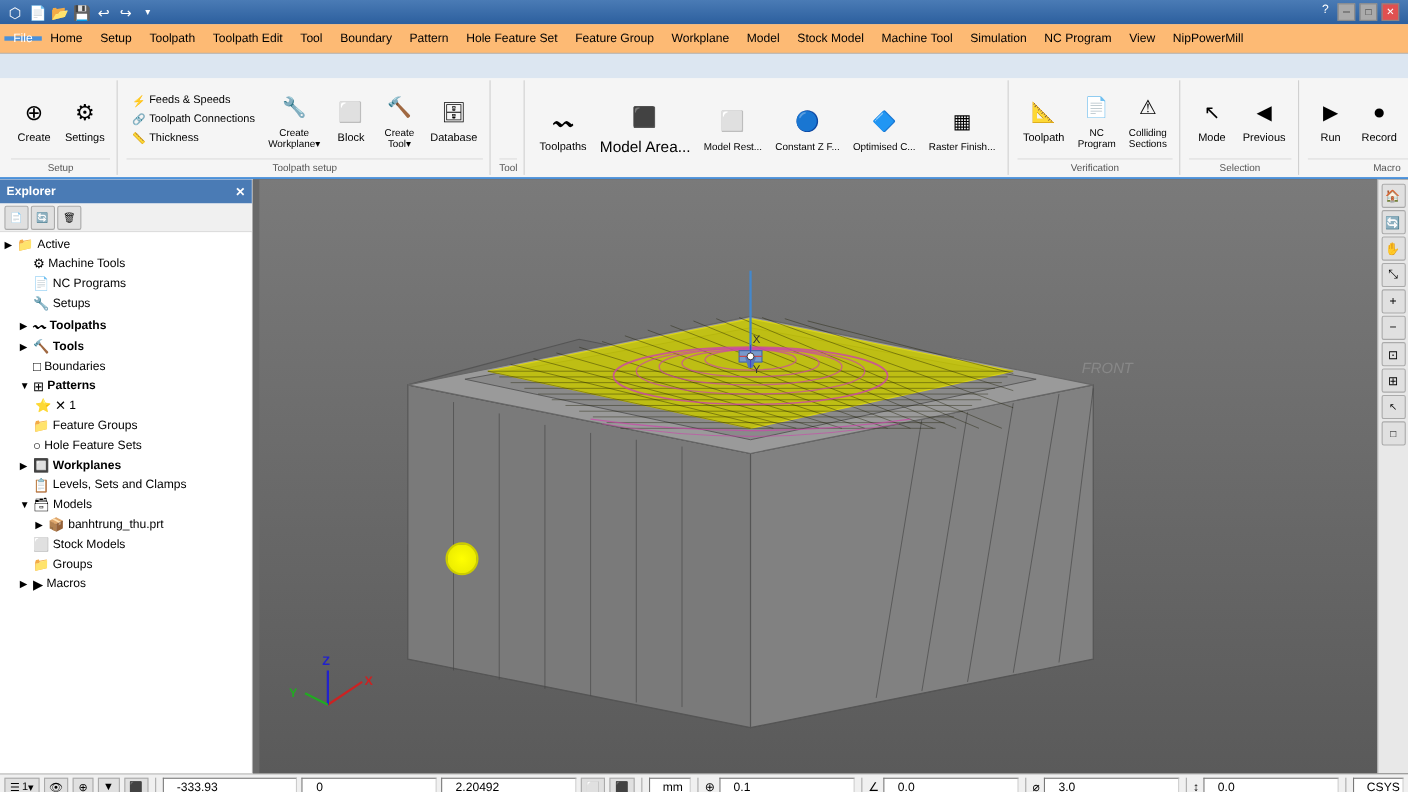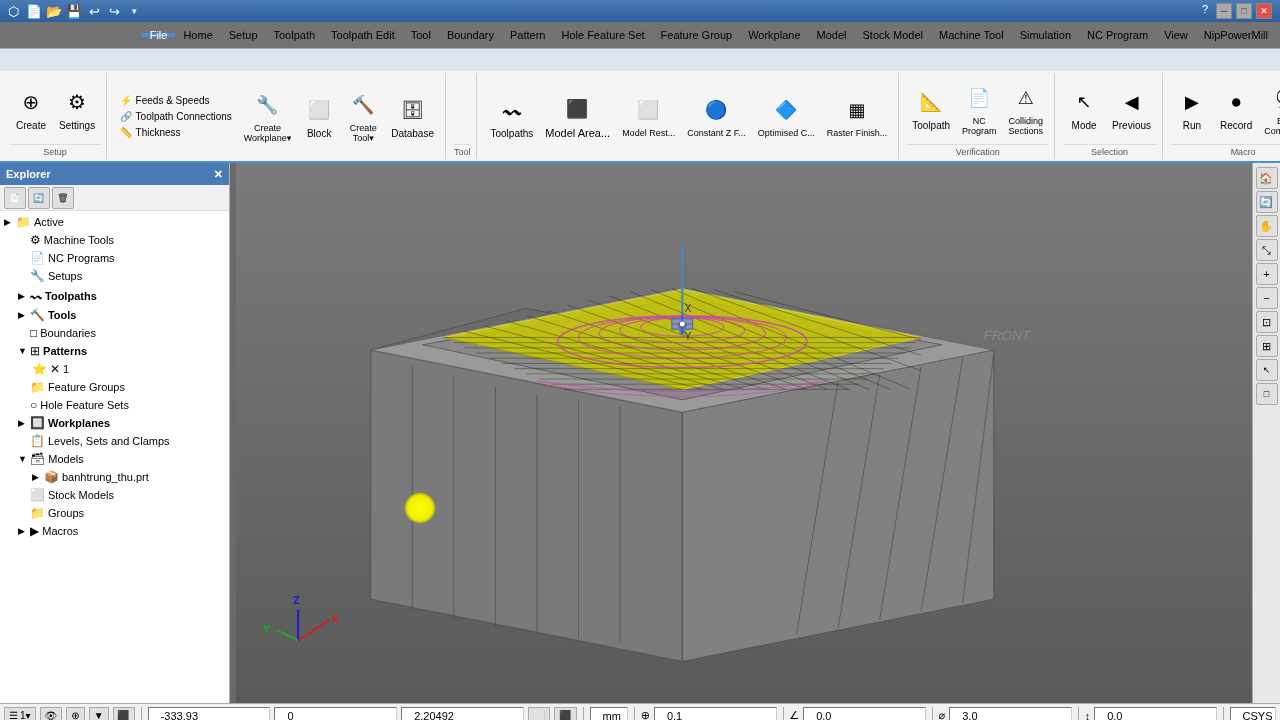--- a/index.html
+++ b/index.html
@@ -23,26 +23,25 @@
       background: #aaa;
       border: 1px solid #888;
       cursor: pointer;
       display: flex; align-items: center; justify-content: center;
       font-size: 9px; color: #333;
     }
 
     
     #menu-bar {
       height: 22px;
-      background: #737373;
+      background: #fdba74;
       border-bottom: 1px solid #adadad;
       display: flex;
       align-items: center;
       padding: 13px 4px;
-      justify-content: flex-end;
     }
     .menu-item {
       padding: 2px 8px;
       cursor: pointer;
       font-size: 11px;
       height: 100%;
       display: flex;
       align-items: center;
     }
     .menu-item.active { background: #4a90d9; color: white; }
@@ -369,37 +368,38 @@
         </div>
         <div class="ribbon-btn">
           <div class="btn-icon" style="font-size:18px;">🔨</div>
           <div style="font-size:9px;">Create<br>Tool▾</div>
         </div>
         <div class="ribbon-btn">
           <div class="btn-icon" style="font-size:18px;">🗄</div>
           <div>Database</div>
         </div>
       </div>
+      <div class="ribbon-group-label">Toolpath setup</div>
     </div>
 
     <div class="ribbon-group">
       <div class="ribbon-group-content">
       </div>
       <div class="ribbon-group-label">Tool</div>
     </div>
 
     <div class="ribbon-group">
       <div class="ribbon-group-content">
         <div class="ribbon-btn">
           <div class="btn-icon" style="font-size:18px;">〰</div>
           <div>Toolpaths</div>
         </div>
         <div class="ribbon-btn">
           <div class="btn-icon" style="font-size:18px;">⬛</div>
-          <div style="font-size:11px;">Model Area...</div>
+          <div style="font-size:14px;">Model Area...</div>
         </div>
         <div class="ribbon-btn">
           <div class="btn-icon" style="font-size:18px;">⬜</div>
           <div style="font-size:9px;">Model Rest...</div>
         </div>
         <div class="ribbon-btn">
           <div class="btn-icon" style="font-size:18px;">🔵</div>
           <div style="font-size:9px;">Constant Z F...</div>
         </div>
         <div class="ribbon-btn">

